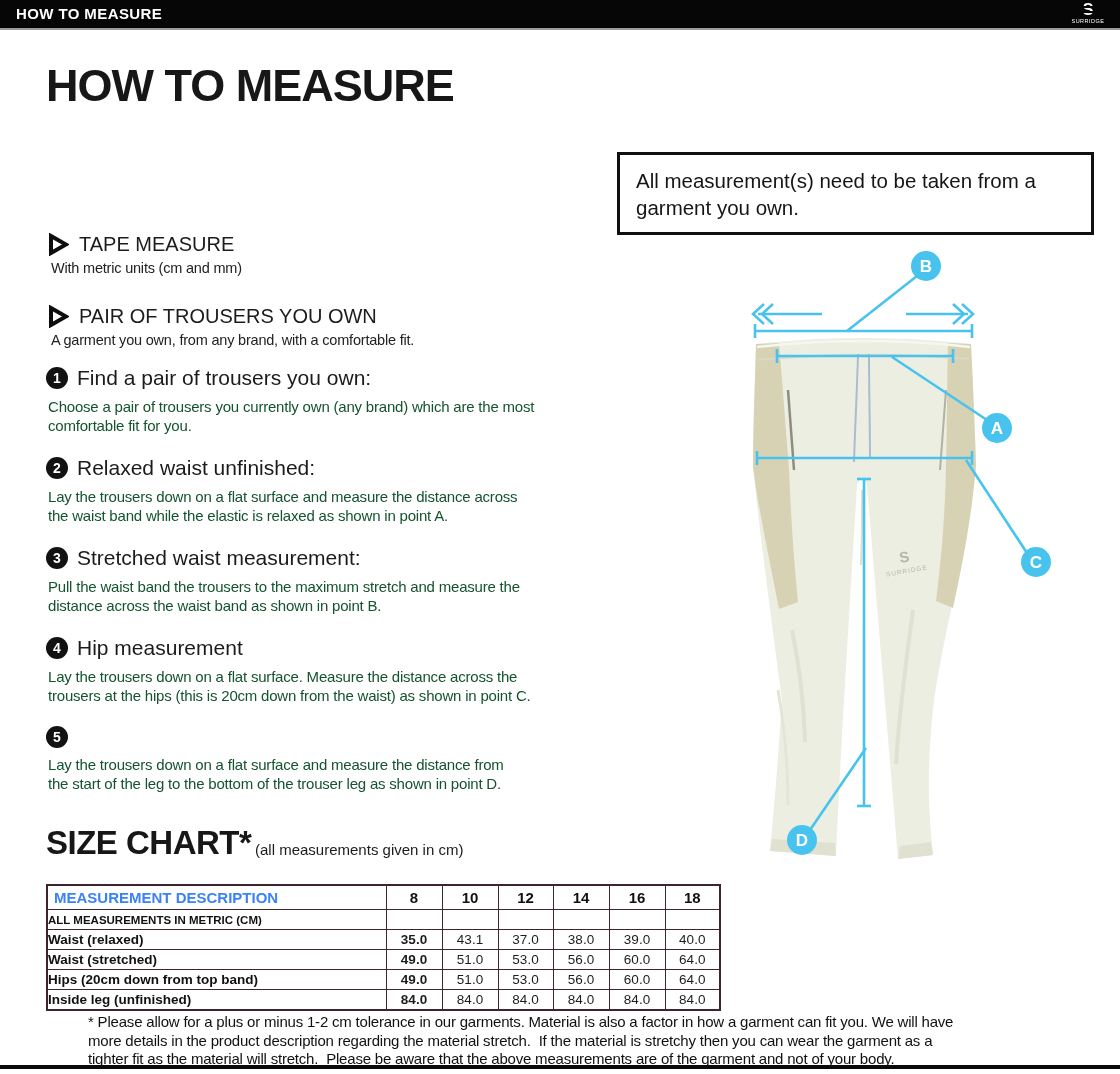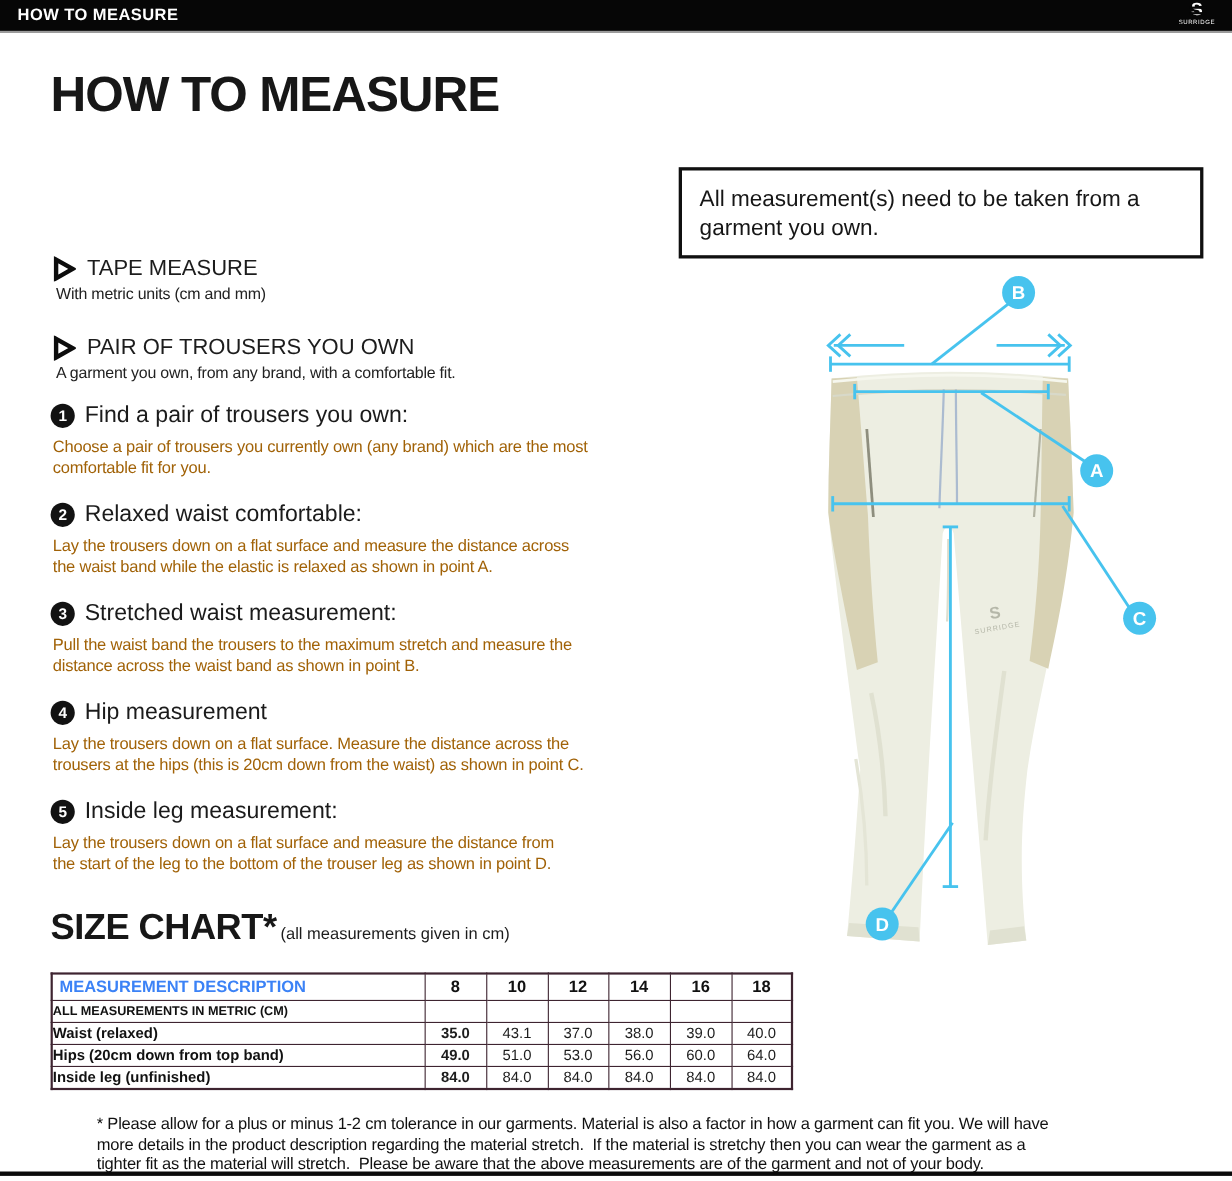--- a/index.html
+++ b/index.html
@@ -26,21 +26,21 @@
   .need-item .row{display:flex;align-items:center;margin-top:24px;}
   .need-item .tri{width:21px;height:23px;flex:0 0 auto;}
   .need-item .lbl{font-size:20px;margin-left:10px;color:#1c1c1c;}
   .need-item .note{font-size:14.5px;margin:4px 0 0 3px;color:#222;letter-spacing:-.2px;}
 
   .step{position:absolute;left:46px;width:534px;}
   .step .hrow{display:flex;align-items:center;gap:9px;}
   .badge{width:22px;height:22px;border-radius:50%;background:#121212;color:#fff;
          font-size:14px;font-weight:bold;display:flex;align-items:center;justify-content:center;flex:0 0 auto;}
   .step-title{font-size:21px;color:#1b1b1b;}
-  .step-body{margin:8px 0 0 2px;font-size:15px;line-height:18.5px;color:#a16207;
+  .step-body{margin:8px 0 0 2px;font-size:15px;line-height:18.5px;color:#14532d;
              white-space:pre-wrap;letter-spacing:-.2px;}
 
   
   .notice{position:absolute;left:593px;top:152px;width:477px;height:83px;box-sizing:border-box;
           border:3px solid #101010;padding:12px 16px;font-size:20.5px;line-height:27px;color:#161616;margin-left:24px;}
 
   
   .size-heading{position:absolute;left:46px;top:824px;font-size:33px;font-weight:bold;
                 letter-spacing:-.5px;color:#171717;}
   .size-sub{position:absolute;left:255px;top:841px;font-size:15px;color:#1c1c1c;}
@@ -103,21 +103,21 @@
       <span class="badge">1</span>
       <span class="step-title">Find a pair of trousers you own:</span>
     </div>
     <div class="step-body">Choose a pair of trousers you currently own (any brand) which are the most
 comfortable fit for you.</div>
   </div>
 
   <div class="step" style="top:456px;">
     <div class="hrow">
       <span class="badge">2</span>
-      <span class="step-title">Relaxed waist comfortable:</span>
+      <span class="step-title">Relaxed waist unfinished:</span>
     </div>
     <div class="step-body">Lay the trousers down on a flat surface and measure the distance across
 the waist band while the elastic is relaxed as shown in point A.</div>
   </div>
 
   <div class="step" style="top:546px;">
     <div class="hrow">
       <span class="badge">3</span>
       <span class="step-title">Stretched waist measurement:</span>
     </div>
@@ -130,21 +130,20 @@
       <span class="badge">4</span>
       <span class="step-title">Hip measurement</span>
     </div>
     <div class="step-body">Lay the trousers down on a flat surface. Measure the distance across the
 trousers at the hips (this is 20cm down from the waist) as shown in point C.</div>
   </div>
 
   <div class="step" style="top:726px;">
     <div class="hrow">
       <span class="badge">5</span>
-      <span class="step-title">Inside leg measurement:</span>
     </div>
     <div class="step-body">Lay the trousers down on a flat surface and measure the distance from
 the start of the leg to the bottom of the trouser leg as shown in point D.</div>
   </div>
 
   <svg style="position:absolute;left:700px;top:230px;" width="400" height="650" viewBox="700 230 400 650">
     <g>
       <path d="M756,344 C830,336 900,336 971,344 C973,385 975,430 976,466 C968,548 946,620 934,700 C929,745 926,790 933,855 L898,859 C890,760 878,620 867,485 C865,477 859,477 857,485 C849,620 841,740 836,856 L770,851 C775,800 779,744 782,700 C774,640 758,520 753,466 C753,425 755,385 756,344 Z" fill="#EDEEE2"></path>
       <path d="M756,344 L779,343 C783,390 786,432 789,468 C791,520 794,562 798,602 L779,609 C770,562 757,502 753,466 C753,425 755,385 756,344 Z" fill="#D8D2B4"></path>
       <path d="M948,343 L971,344 C973,385 975,430 976,466 C971,522 962,566 953,608 L936,601 C941,562 945,516 946,468 C947,430 947,386 948,343 Z" fill="#D8D2B4"></path>
@@ -258,20 +257,29 @@
     <tr>
       <td class="rlabel">Waist (relaxed)</td>
       <td class="val b">35.0</td>
       <td class="val">43.1</td>
       <td class="val">37.0</td>
       <td class="val">38.0</td>
       <td class="val">39.0</td>
       <td class="val">40.0</td>
     </tr>
     <tr>
+      <td class="rlabel">Waist (stretched)</td>
+      <td class="val b">49.0</td>
+      <td class="val">51.0</td>
+      <td class="val">53.0</td>
+      <td class="val">56.0</td>
+      <td class="val">60.0</td>
+      <td class="val">64.0</td>
+    </tr>
+    <tr>
       <td class="rlabel">Hips (20cm down from top band)</td>
       <td class="val b">49.0</td>
       <td class="val">51.0</td>
       <td class="val">53.0</td>
       <td class="val">56.0</td>
       <td class="val">60.0</td>
       <td class="val">64.0</td>
     </tr>
     <tr>
       <td class="rlabel">Inside leg (unfinished)</td>

